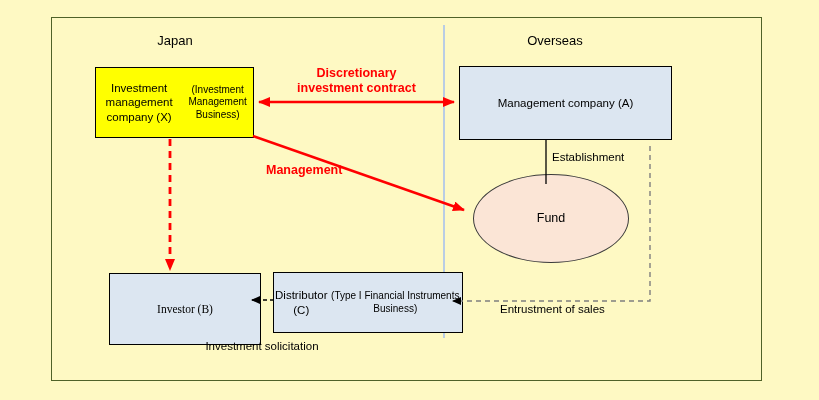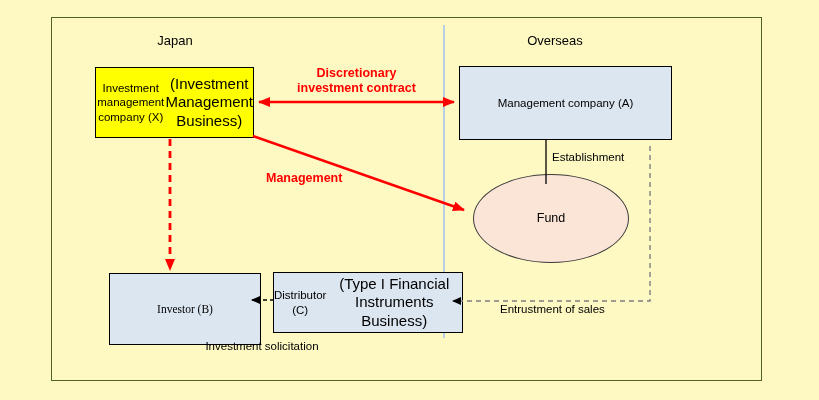--- a/index.html
+++ b/index.html
@@ -21,32 +21,32 @@
   .frame{position:absolute;left:51px;top:17px;width:711px;height:364px;border:1px solid var(--frame_olive);background:transparent;}
   .divider{position:absolute;left:443px;top:25px;width:2px;height:313px;background:var(--divider_blue);}
   .region-label{position:absolute;font-size:13px;text-align:center;}
   .region-label.japan{left:95px;top:33px;width:160px;}
   .region-label.overseas{left:460px;top:33px;width:190px;}
   .node{
     position:absolute;display:flex;align-items:center;justify-content:center;
     text-align:center;line-height:1.22;
   }
   .node .title{font-size:11.5px;}
-  .node .subtitle{font-size:15px;}
+  .node .subtitle{font-size:10px;}
   .node.yellow{left:95px;top:67px;width:159px;height:71px;background:var(--node_yellow);border:1.6px solid #000;}
   .node.mgmt{left:459px;top:66px;width:213px;height:74px;background:var(--node_blue);border:1.3px solid #000;}
   .node.investor{left:109px;top:273px;width:152px;height:72px;background:var(--node_blue);border:1.3px solid #000;font-family:Liberation Serif, serif;}
   .node.distributor{left:273px;top:272px;width:190px;height:61px;background:var(--node_blue);border:1.3px solid #000;}
   .node.fund{left:473px;top:174px;width:156px;height:89px;background:var(--fund_peach);border:1.5px solid #3a3a3a;border-radius:50%;}
   .node.fund .title{font-size:12.5px;}
   .svg-overlay{position:absolute;left:0;top:0;width:819px;height:400px;pointer-events:none;}
   .edge-label{position:absolute;font-size:11.5px;}
   .edge-label.red{color:var(--accent_red);font-weight:bold;font-size:12.5px;white-space:pre-line;line-height:15px;}
   .edge-label.discretionary{left:258px;top:66px;width:197px;text-align:center;}
-  .edge-label.management{left:266px;top:171px;}
+  .edge-label.management{left:266px;top:163px;}
   .edge-label.solicitation-red{left:88px;top:184px;}
   .edge-label.establishment{left:552px;top:151px;}
   .edge-label.entrustment{left:500px;top:303px;}
   .edge-label.solicitation-black{left:182px;top:340px;width:160px;text-align:center;}
 </style>
 </head>
 <body>
 
 <div class="canvas">
 

